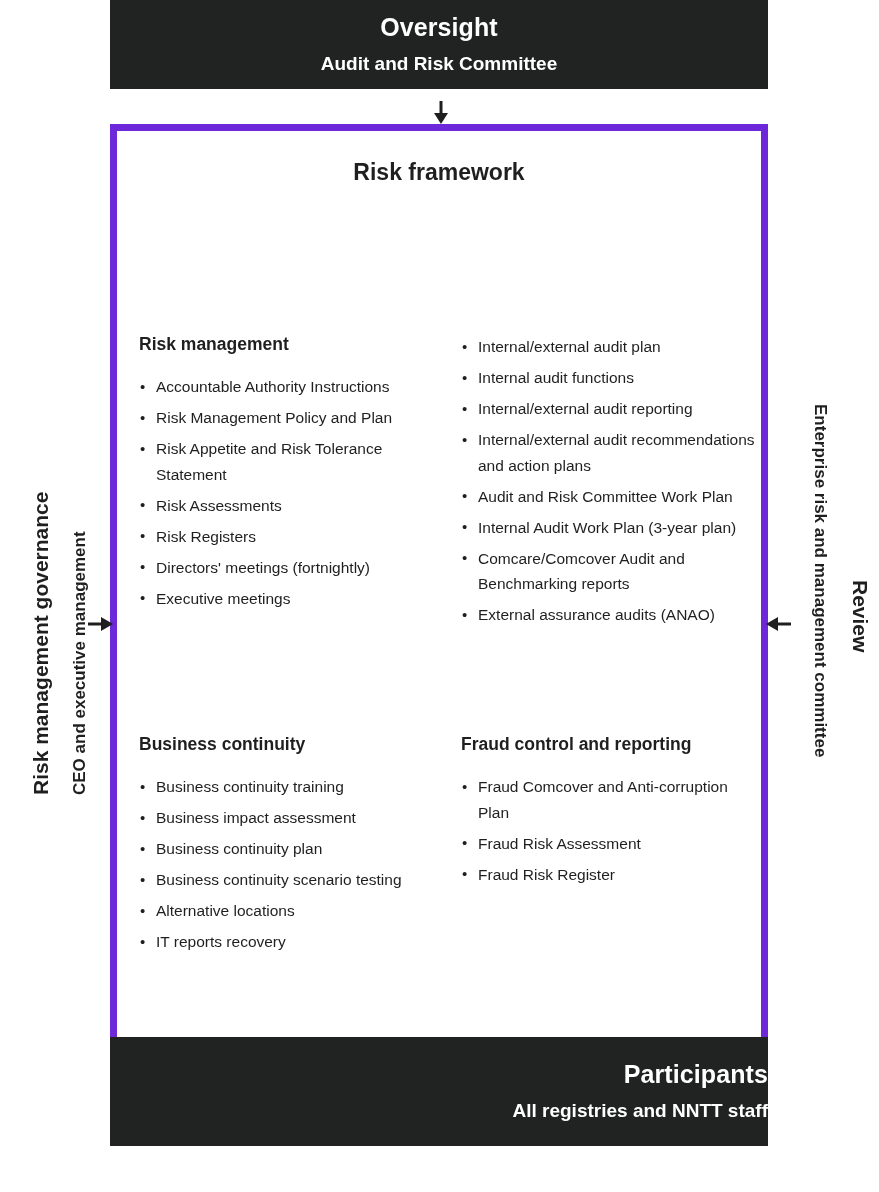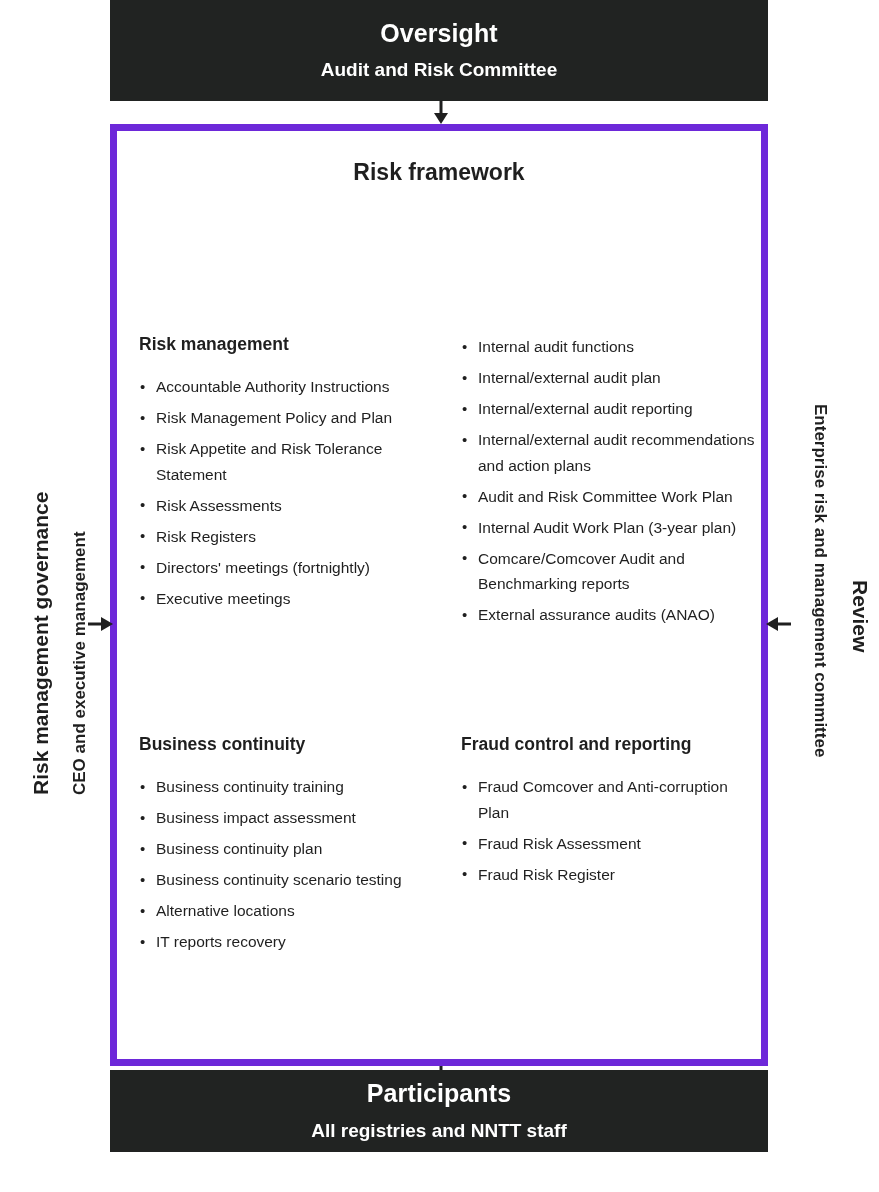--- a/index.html
+++ b/index.html
@@ -23,22 +23,22 @@
     position: absolute;
     left: 110px;
     width: 658px;
     background: #212322;
     color: #ffffff;
     display: flex;
     flex-direction: column;
     align-items: center;
     justify-content: center;
   }
-  #banner-top    { top: 0px;    height: 101px; }
-  #banner-bottom { top: 1070px; height: 82px; }
+  #banner-top    { top: 0px;    height: 89px; }
+  #banner-bottom { top: 1037px; height: 109px; align-items: flex-end; }
   .banner-title {
     font-size: 25px;
     font-weight: bold;
     letter-spacing: .1px;
     line-height: 1.1;
   }
   .banner-sub {
     font-size: 19px;
     font-weight: bold;
     margin-top: 13px;
@@ -145,22 +145,22 @@
         <li>Risk Appetite and Risk Tolerance Statement</li>
         <li>Risk Assessments</li>
         <li>Risk Registers</li>
         <li>Directors' meetings (fortnightly)</li>
         <li>Executive meetings</li>
       </ul>
     </div>
 
     <div class="column col-right" style="top:203px; position:absolute;">
       <ul class="items">
+        <li>Internal/external audit plan</li>
         <li>Internal audit functions</li>
-        <li>Internal/external audit plan</li>
         <li>Internal/external audit reporting</li>
         <li>Internal/external audit recommendations and action plans</li>
         <li>Audit and Risk Committee Work Plan</li>
         <li>Internal Audit Work Plan (3-year plan)</li>
         <li>Comcare/Comcover Audit and Benchmarking reports</li>
         <li>External assurance audits (ANAO)</li>
       </ul>
     </div>
 
     <div class="column col-left" style="top:603px; position:absolute;">

